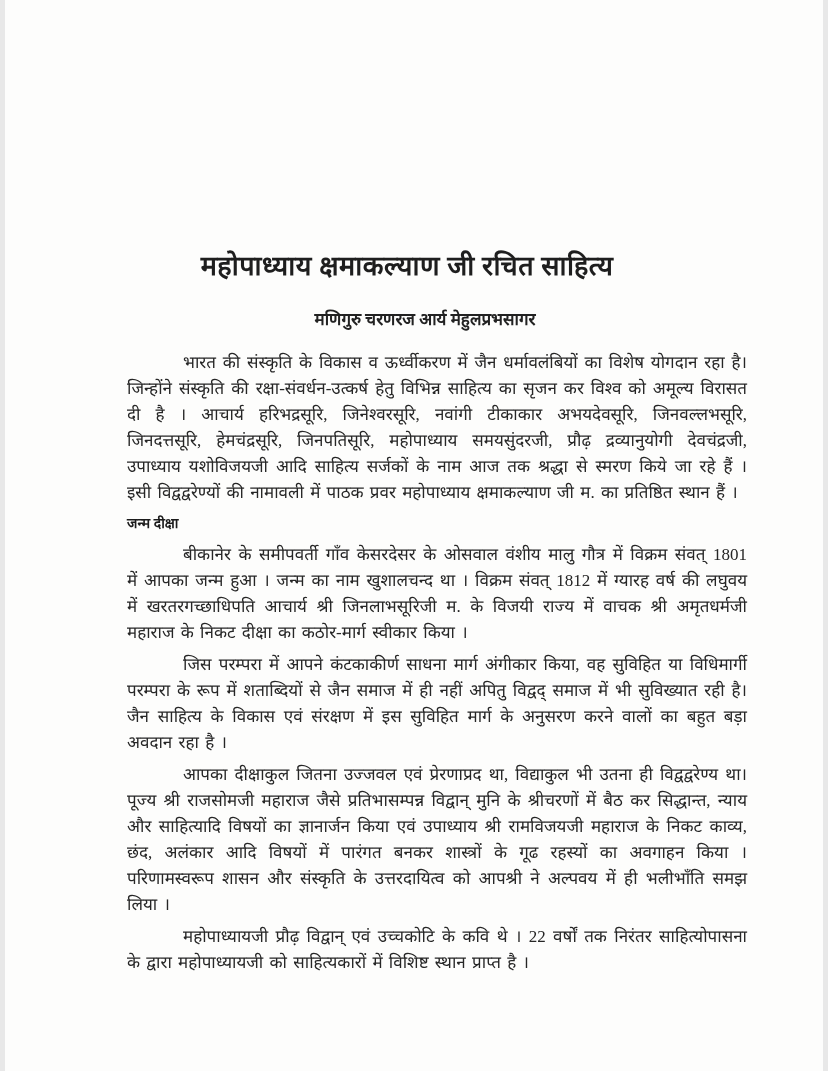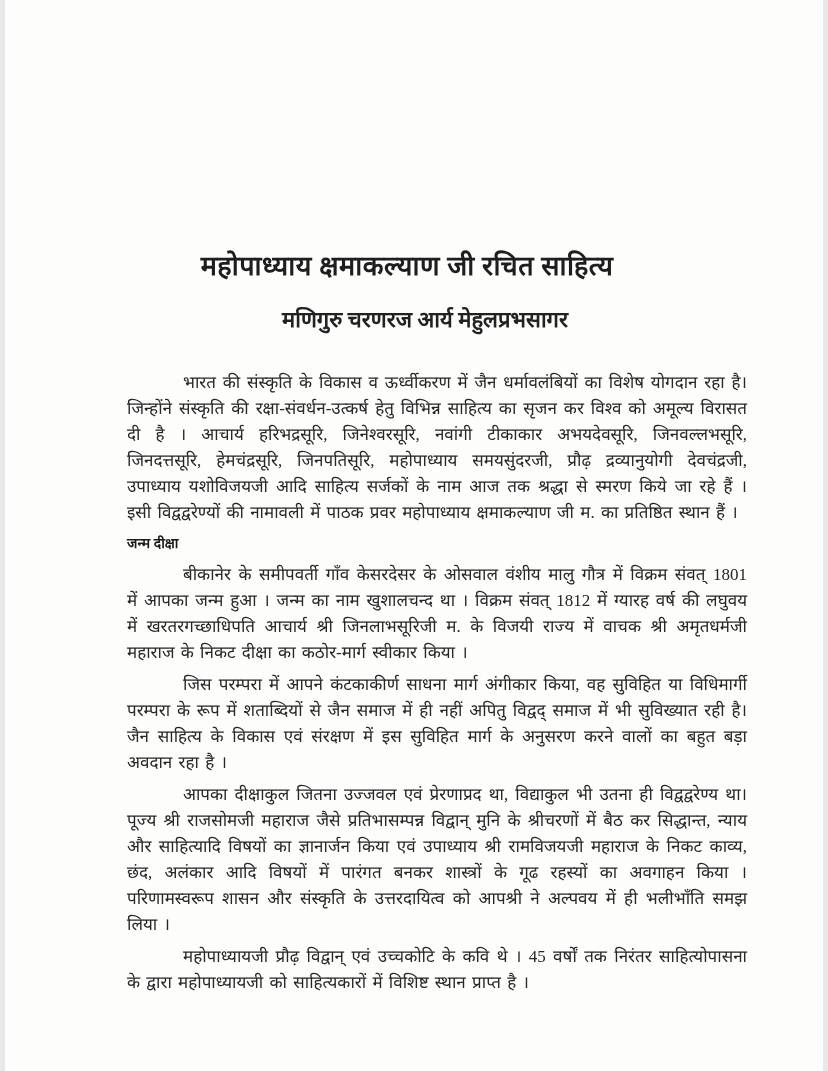--- a/index.html
+++ b/index.html
@@ -32,37 +32,37 @@
     line-height: 36px;
     font-weight: 700;
     text-align: center;
     color: #1e1e1e;
     letter-spacing: 0.5px;
   }
   .doc-byline {
     margin: 24px 0 0 0;
     position: relative;
     left: -12px;
-    font-size: 22px;
+    font-size: 17px;
     line-height: 24px;
     font-weight: 700;
     text-align: center;
     color: #222222;
   }
   .body-para {
     margin: 0 0 6px 0;
     font-size: 17px;
     line-height: 26px;
     text-align: justify;
     text-indent: 56px;
     word-spacing: 2px;
     color: #262626;
   }
   .body-para.first {
-    margin-top: 38px;
+    margin-top: 18px;
   }
   .section-heading {
     margin: 0 0 6px 0;
     font-size: 14px;
     line-height: 24px;
     font-weight: 700;
     color: #1b1b1b;
   }
 </style>
 </head>
@@ -78,16 +78,16 @@
     <p class="body-para first">भारत की संस्कृति के विकास व ऊर्ध्वीकरण में जैन धर्मावलंबियों का विशेष योगदान रहा है। जिन्होंने संस्कृति की रक्षा-संवर्धन-उत्कर्ष हेतु विभिन्न साहित्य का सृजन कर विश्व को अमूल्य विरासत दी है । आचार्य हरिभद्रसूरि, जिनेश्वरसूरि, नवांगी टीकाकार अभयदेवसूरि, जिनवल्लभसूरि, जिनदत्तसूरि, हेमचंद्रसूरि, जिनपतिसूरि, महोपाध्याय समयसुंदरजी, प्रौढ़ द्रव्यानुयोगी देवचंद्रजी, उपाध्याय यशोविजयजी आदि साहित्य सर्जकों के नाम आज तक श्रद्धा से स्मरण किये जा रहे हैं । इसी विद्वद्वरेण्यों की नामावली में पाठक प्रवर महोपाध्याय क्षमाकल्याण जी म. का प्रतिष्ठित स्थान हैं ।</p>
 
     <h3 class="section-heading">जन्म दीक्षा</h3>
 
     <p class="body-para">बीकानेर के समीपवर्ती गाँव केसरदेसर के ओसवाल वंशीय मालु गौत्र में विक्रम संवत् 1801 में आपका जन्म हुआ । जन्म का नाम खुशालचन्द था । विक्रम संवत् 1812 में ग्यारह वर्ष की लघुवय में खरतरगच्छाधिपति आचार्य श्री जिनलाभसूरिजी म. के विजयी राज्य में वाचक श्री अमृतधर्मजी महाराज के निकट दीक्षा का कठोर-मार्ग स्वीकार किया ।</p>
 
     <p class="body-para">जिस परम्परा में आपने कंटकाकीर्ण साधना मार्ग अंगीकार किया, वह सुविहित या विधिमार्गी परम्परा के रूप में शताब्दियों से जैन समाज में ही नहीं अपितु विद्वद् समाज में भी सुविख्यात रही है। जैन साहित्य के विकास एवं संरक्षण में इस सुविहित मार्ग के अनुसरण करने वालों का बहुत बड़ा अवदान रहा है ।</p>
 
     <p class="body-para">आपका दीक्षाकुल जितना उज्जवल एवं प्रेरणाप्रद था, विद्याकुल भी उतना ही विद्वद्वरेण्य था। पूज्य श्री राजसोमजी महाराज जैसे प्रतिभासम्पन्न विद्वान् मुनि के श्रीचरणों में बैठ कर सिद्धान्त, न्याय और साहित्यादि विषयों का ज्ञानार्जन किया एवं उपाध्याय श्री रामविजयजी महाराज के निकट काव्य, छंद, अलंकार आदि विषयों में पारंगत बनकर शास्त्रों के गूढ रहस्यों का अवगाहन किया । परिणामस्वरूप शासन और संस्कृति के उत्तरदायित्व को आपश्री ने अल्पवय में ही भलीभाँति समझ लिया ।</p>
 
-    <p class="body-para">महोपाध्यायजी प्रौढ़ विद्वान् एवं उच्चकोटि के कवि थे । 45 वर्षों तक निरंतर साहित्योपासना के द्वारा महोपाध्यायजी को साहित्यकारों में विशिष्ट स्थान प्राप्त है ।</p>
+    <p class="body-para">महोपाध्यायजी प्रौढ़ विद्वान् एवं उच्चकोटि के कवि थे । 22 वर्षों तक निरंतर साहित्योपासना के द्वारा महोपाध्यायजी को साहित्यकारों में विशिष्ट स्थान प्राप्त है ।</p>
 
   </div>
 </div>
 
 </body></html>

